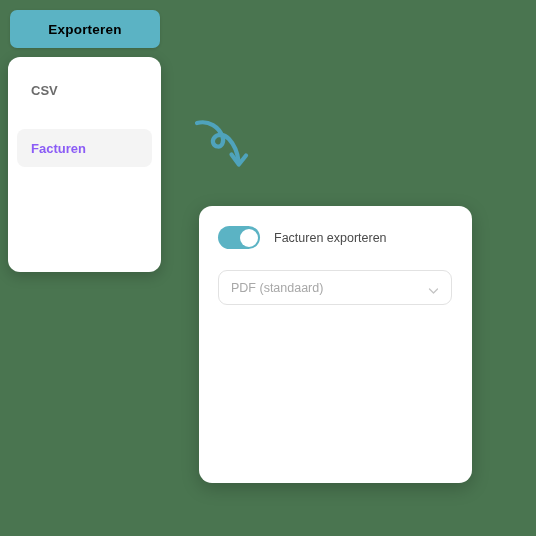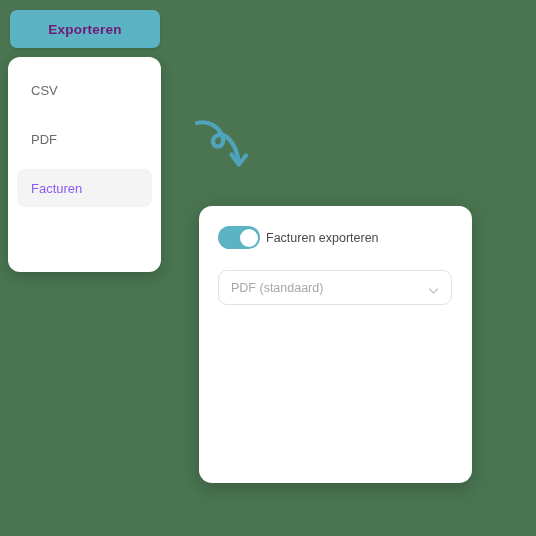--- a/index.html
+++ b/index.html
@@ -20,21 +20,21 @@
   
   .export-button {
     position: absolute;
     left: 10px;
     top: 10px;
     width: 150px;
     height: 38px;
     background: #5bb3c4;
     border: none;
     border-radius: 7px;
-    color: #701a75;
+    color: #000000;
     font-size: 13.5px;
     font-weight: bold;
     letter-spacing: .2px;
     cursor: pointer;
     display: flex;
     align-items: center;
     justify-content: center;
     box-shadow: 0 1px 3px rgba(0,0,0,.15);
   }
 
@@ -44,21 +44,22 @@
     left: 8px;
     top: 57px;
     width: 153px;
     height: 215px;
     background: #ffffff;
     border-radius: 12px;
     box-shadow: 0 4px 14px rgba(0,0,0,.20);
     padding: 14px 9px;
     display: flex;
     flex-direction: column;
-    gap: 2px;
+    gap: 11px;
+    font-weight: bold;
   }
 
   .dropdown-item {
     height: 38px;
     display: flex;
     align-items: center;
     padding: 0 14px;
     margin-bottom: 9px;
     border-radius: 8px;
     font-size: 13px;
@@ -91,21 +92,21 @@
     height: 277px;
     background: #ffffff;
     border-radius: 13px;
     box-shadow: 0 5px 18px rgba(0,0,0,.22);
     padding: 20px 19px;
   }
 
   .toggle-row {
     display: flex;
     align-items: center;
-    gap: 6px;
+    gap: 14px;
     margin-bottom: 21px;
   }
 
   .toggle-switch {
     position: relative;
     width: 42px;
     height: 23px;
     border-radius: 12px;
     background: #5bb3c4;
     flex: 0 0 auto;
@@ -180,23 +181,20 @@
 </style>
 </head>
 <body>
 
 <button class="export-button">Exporteren</button>
 
 <div class="dropdown-menu">
   <div class="dropdown-item">
     <span>CSV</span>
   </div>
-  <div class="dropdown-item">
-    <span>PDF</span>
-  </div>
   <div class="dropdown-item is-active">
     <span>Facturen</span>
   </div>
 </div>
 
 <div class="arrow-annotation">
   <svg width="62" height="58" viewBox="0 0 62 58" fill="none">
     <path d="M4 9 C16 6 26 13 29.5 22.5 C31.5 28.5 28.5 33 24.5 32.5 C20.5 32 18.5 27.5 21 24 C24 19.8 31 19.5 36 25 C41.5 31 44.5 39 45.5 47" stroke="#4FA3BC" stroke-width="4.2" stroke-linecap="round" fill="none"></path>
     <path d="M38.5 40.5 L45.8 50.5 L53 41.5" stroke="#4FA3BC" stroke-width="4.2" stroke-linecap="round" stroke-linejoin="round" fill="none"></path>
   </svg>

